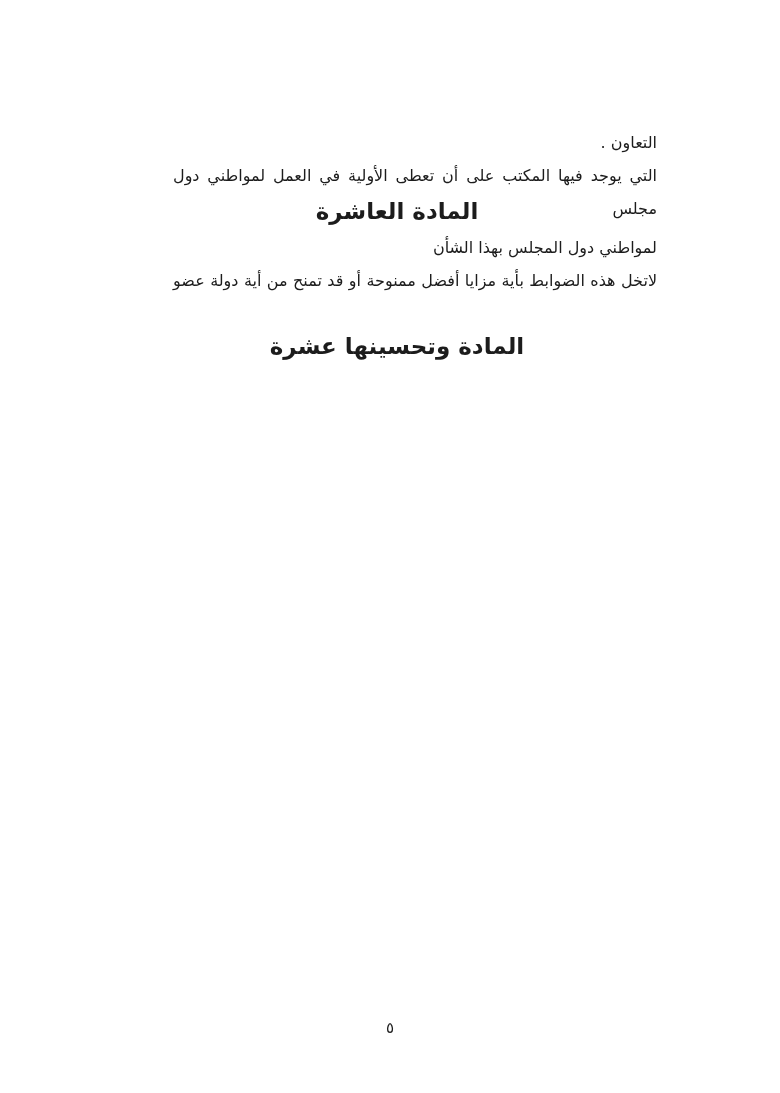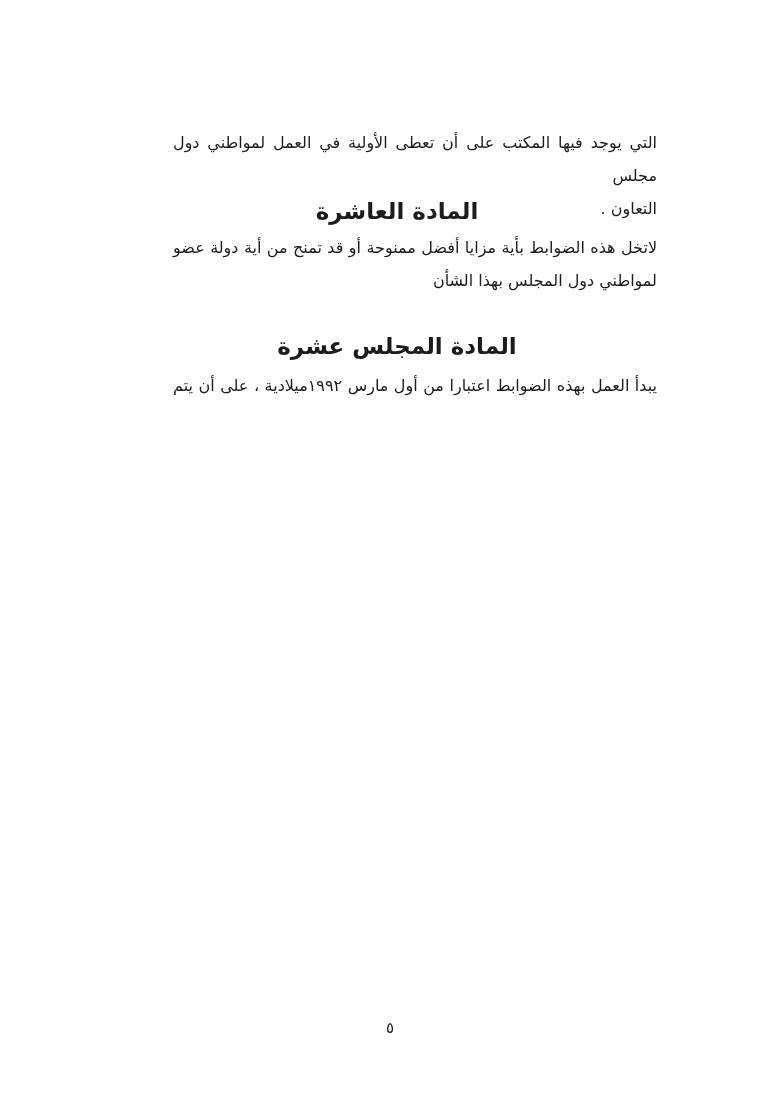--- a/index.html
+++ b/index.html
@@ -68,33 +68,32 @@
     color: #1c1c1c;
   }
 </style>
 </head>
 <body>
 
 <div class="page">
   <div class="textblock">
 
     <p class="para p-intro">
+      <span class="line end">التعاون .</span>
       <span class="line full">التي يوجد فيها المكتب على أن تعطى الأولية في العمل لمواطني دول مجلس</span>
-      <span class="line end">التعاون .</span>
     </p>
 
     <h2 class="heading h-ten">المادة العاشرة</h2>
 
     <p class="para p-ten">
+      <span class="line end">لمواطني دول المجلس بهذا الشأن</span>
       <span class="line full">لاتخل هذه الضوابط بأية مزايا أفضل ممنوحة أو قد تمنح من أية دولة عضو</span>
-      <span class="line end">لمواطني دول المجلس بهذا الشأن</span>
     </p>
 
-    <h2 class="heading h-eleven">المادة المجلس عشرة</h2>
+    <h2 class="heading h-eleven">المادة وتحسينها عشرة</h2>
 
     <p class="para p-eleven">
-      <span class="line full">يبدأ العمل بهذه الضوابط اعتبارا من أول مارس ١٩٩٢ميلادية ، على أن يتم</span>
     </p>
 
   </div>
 
   <div class="page-number">٥</div>
 </div>
 
 </body></html>

